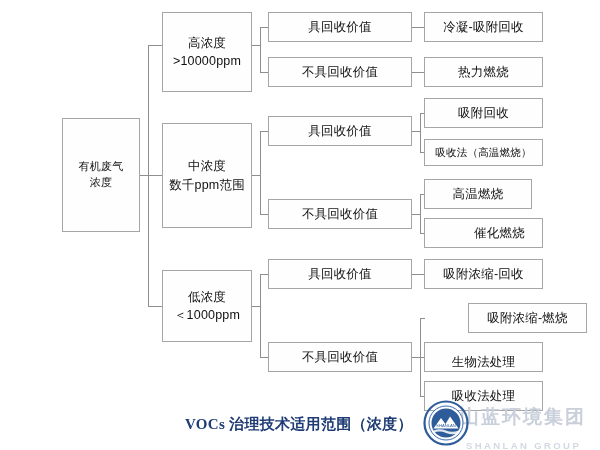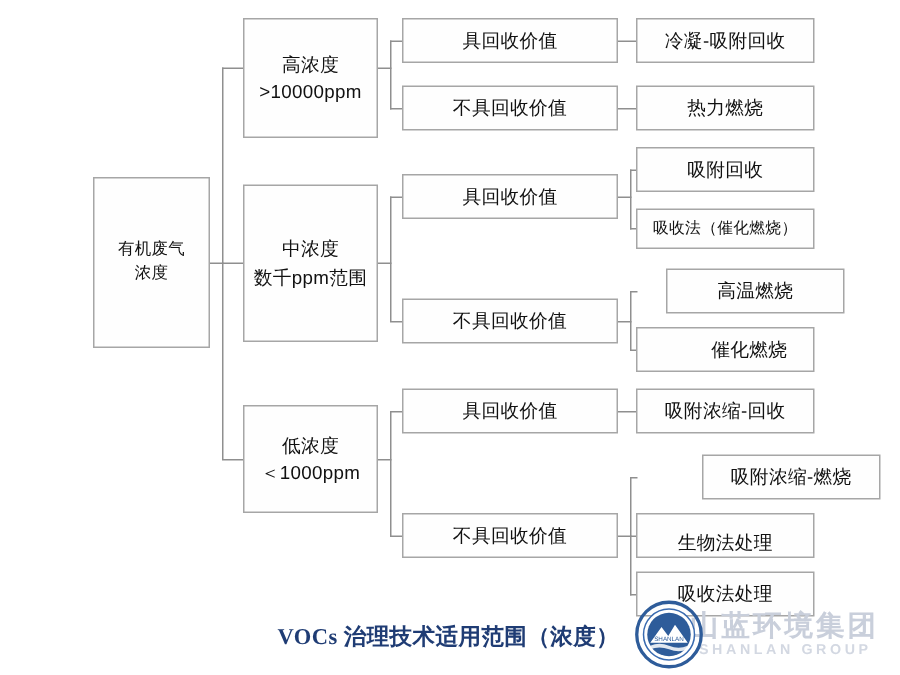--- a/index.html
+++ b/index.html
@@ -168,24 +168,24 @@
     <span class="ln">冷凝-吸附回收</span>
   </div>
   <div class="node leaf" style="left:424px; top:57px; width:119px; height:30px;">
     <span class="ln">热力燃烧</span>
   </div>
 
   <div class="node leaf" style="left:424px; top:98px; width:119px; height:30px;">
     <span class="ln">吸附回收</span>
   </div>
   <div class="node leaf leaf-small" style="left:424px; top:139px; width:119px; height:27px;">
-    <span class="ln">吸收法（催化燃烧）</span>
-  </div>
-
-  <div class="node leaf" style="left:424px; top:179px; width:119px; height:30px;margin-left:20px;">
+    <span class="ln">吸收法（高温燃烧）</span>
+  </div>
+
+  <div class="node leaf" style="left:424px; top:179px; width:108px; height:30px;">
     <span class="ln">高温燃烧</span>
   </div>
   <div class="node leaf" style="left:424px; top:218px; width:119px; height:30px;padding-left:32px;">
     <span class="ln">催化燃烧</span>
   </div>
 
   <div class="node leaf" style="left:424px; top:259px; width:119px; height:30px;">
     <span class="ln">吸附浓缩-回收</span>
   </div>
 
@@ -195,21 +195,21 @@
   <div class="node leaf" style="left:424px; top:342px; width:119px; height:30px;justify-content:flex-end;">
     <span class="ln">生物法处理</span>
   </div>
   <div class="node leaf" style="left:424px; top:381px; width:119px; height:30px;">
     <span class="ln">吸收法处理</span>
   </div>
 
   <div class="caption" style="left:185px; top:415px;">VOCs 治理技术适用范围（浓度）</div>
 
   <div class="wm-text wm-cn" style="left:460px; top:404px;">山蓝环境集团</div>
-  <div class="wm-text wm-en" style="left:466px; top:428px;">SHANLAN GROUP</div>
+  <div class="wm-text wm-en" style="left:466px; top:440px;">SHANLAN GROUP</div>
 
   <div class="wm-logo" style="left:423px; top:400px;">
     <svg viewBox="0 0 46 46" width="46" height="46" aria-hidden="true">
       <circle cx="23" cy="23" r="21.5" fill="none" stroke="#2e5c9a" stroke-width="2.2"></circle>
       <circle cx="23" cy="23" r="17" fill="#ffffff" stroke="#3a6bb0" stroke-width="1"></circle>
       <circle cx="23" cy="23" r="14.5" fill="#2e5c9a"></circle>
       <path d="M10.5 28.5 L18 18 L22.5 24 L27 16.5 L35.5 28.5 Z" fill="#ffffff"></path>
       <path d="M10.5 30.5 q6 -2.6 12.5 0 q6.5 2.6 12.5 0 l0 2.4 q-6 2.6 -12.5 0 q-6.5 -2.6 -12.5 0 Z" fill="#ffffff" opacity="0.85"></path>
       <text x="23" y="27" text-anchor="middle" font-size="4.2" fill="#2e5c9a" font-family="'Liberation Sans', sans-serif">SHANLAN</text>
     </svg>

